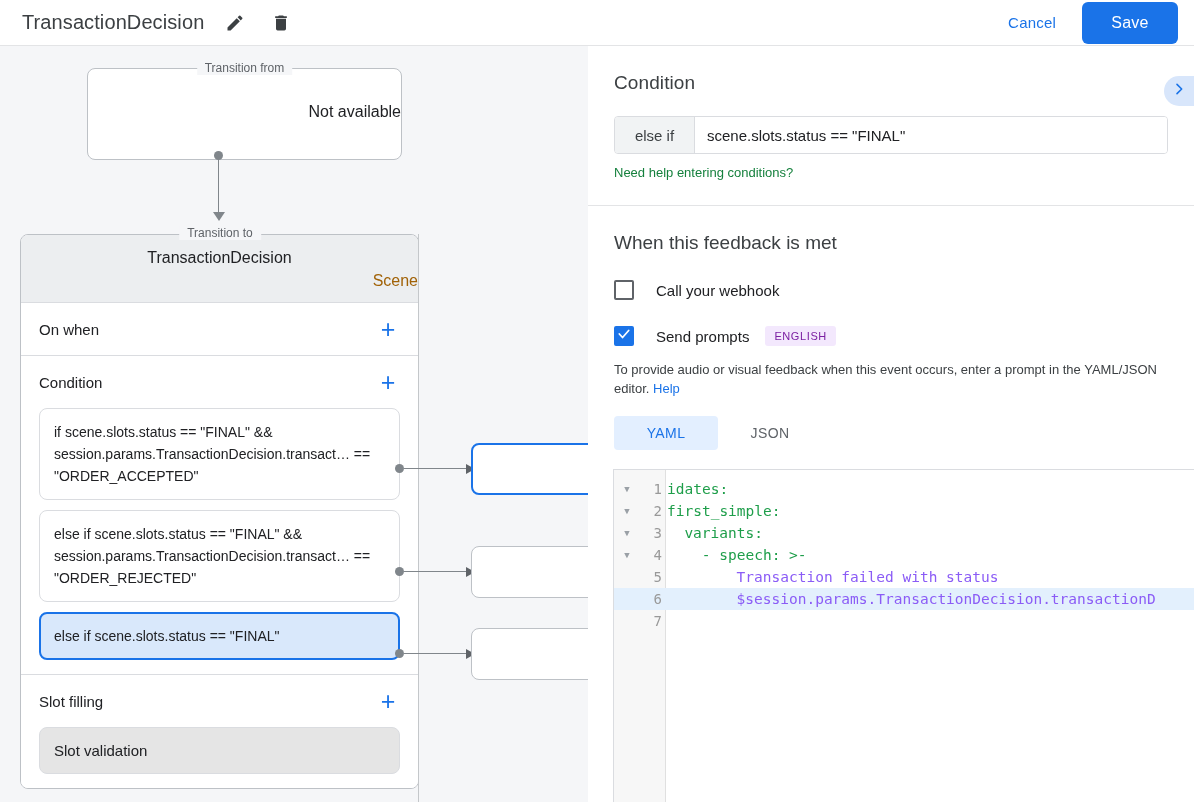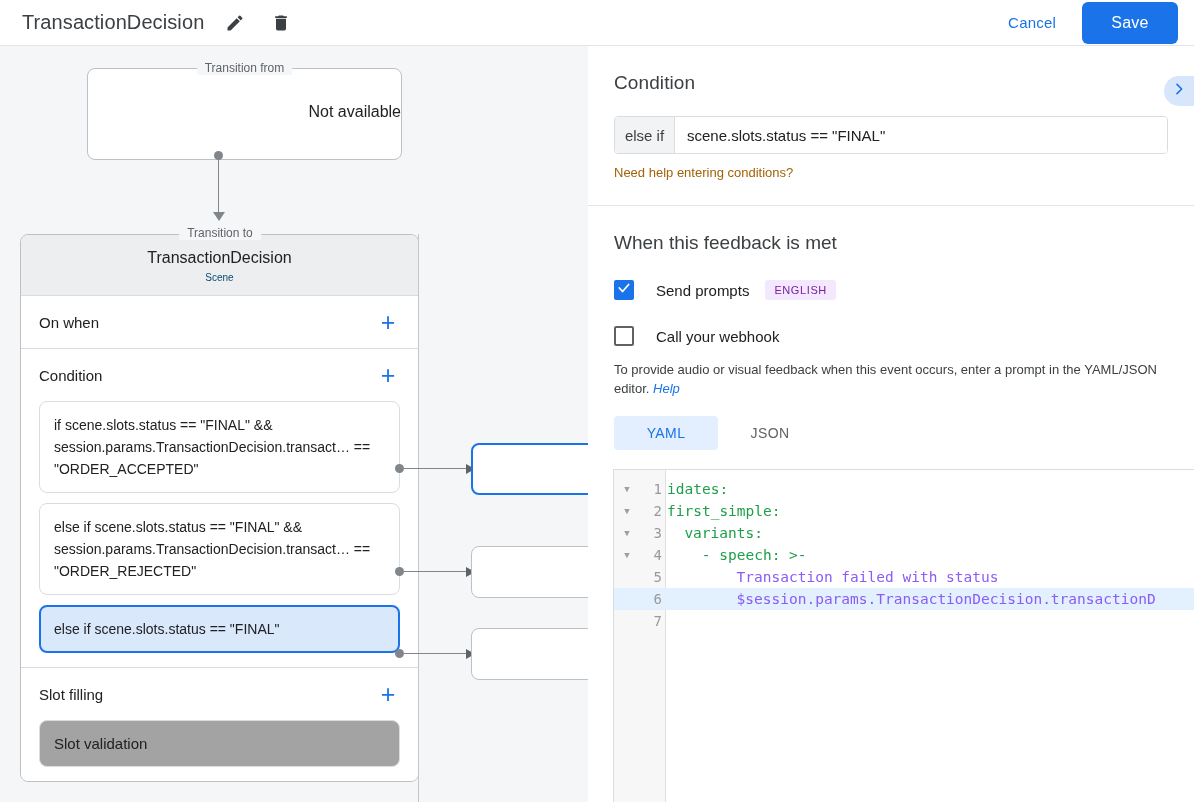--- a/index.html
+++ b/index.html
@@ -80,21 +80,21 @@
   .tt-legend {
     position: absolute; top: 180px; left: 220px; transform: translateX(-50%);
     background: #f5f6f8; padding: 0 8px; z-index: 5;
     font-size: 12px; color: #5f6368; white-space: nowrap;
   }
   .tt-head {
     background: #eceef0; padding: 14px 0 12px 0; text-align: center;
     border-bottom: 1px solid #dadce0;
   }
   .tt-head .name { font-size: 16px; color: #202124; }
-  .tt-head .sub { font-size: 10px; color: #0c4a6e; margin-top: 5px; }
+  .tt-head .sub { font-size: 16px; color: #a16207; margin-top: 5px; text-align: right; }
 
   .section { border-bottom: 1px solid #dadce0; background: #fff; }
   .section-row {
     display: flex; align-items: center; justify-content: space-between;
     padding: 0 18px; height: 52px;
   }
   .section-title { font-size: 15px; color: #202124; }
   .plus {
     color: #1a73e8; font-size: 25px; line-height: 1;
     width: 24px; text-align: center; cursor: pointer; font-weight: 300;
@@ -108,21 +108,21 @@
     margin-bottom: 10px; cursor: pointer;
     word-break: break-word;
   }
   .cond-card:last-child { margin-bottom: 0; }
   .cond-card.selected {
     background: #d9e8fb; border: 2px solid #1a73e8; padding: 11px 13px;
   }
 
   .slot-card {
     border: 1px solid #dadce0; border-radius: 8px;
-    background: #a3a3a3; padding: 14px;
+    background: #e5e5e5; padding: 14px;
     font-size: 15px; color: #202124; cursor: pointer;
   }
 
   
   .dot {
     position: absolute; width: 9px; height: 9px; border-radius: 50%;
     background: #80868b;
   }
   .vline { position: absolute; width: 1px; background: #80868b; }
   .hline { position: absolute; height: 1px; background: #80868b; }
@@ -165,30 +165,30 @@
   }
 
   .cond-input-wrap {
     display: flex; margin-top: 22px;
     border: 1px solid #dadce0; border-radius: 4px;
     height: 38px; overflow: hidden;
   }
   .cond-prefix {
     background: #f1f3f4; border-right: 1px solid #dadce0;
     display: flex; align-items: center; justify-content: center;
-    width: 60px; font-size: 15px; color: #3c4043; flex: none;
+    width: 80px; font-size: 15px; color: #3c4043; flex: none;
   }
   .cond-input {
     flex: 1 1 auto; border: none; outline: none;
     padding: 0 12px; font-size: 15px; color: #202124;
     font-family: inherit; background: #fff;
   }
   .help-link {
     display: inline-block; margin-top: 11px;
-    font-size: 13px; color: #a16207; cursor: pointer; text-decoration: none;
+    font-size: 13px; color: #15803d; cursor: pointer; text-decoration: none;
   }
   .divider { height: 1px; background: #e3e4e6; margin-top: 24px; }
 
   .when-h { font-size: 19px; color: #3c4043; padding-top: 26px; }
 
   .check-row { display: flex; align-items: center; margin-top: 26px; }
   .cbox {
     width: 20px; height: 20px; border: 2px solid #5f6368;
     border-radius: 2px; background: #fff; flex: none; cursor: pointer;
     display: flex; align-items: center; justify-content: center;
@@ -197,21 +197,21 @@
   .check-label { font-size: 15px; color: #202124; font-weight: 500; margin-left: 22px; }
   .lang-badge {
     margin-left: 16px; background: #f3e8fd; color: #7b1fa2;
     font-size: 11px; letter-spacing: .6px; font-weight: 500;
     padding: 4px 9px; border-radius: 3px;
   }
   .help-para {
     margin-top: 14px; font-size: 13px; color: #3c4043; line-height: 19px;
     max-width: 560px;
   }
-  .help-para a { color: #1a73e8; text-decoration: none; cursor: pointer; font-style: italic; }
+  .help-para a { color: #1a73e8; text-decoration: none; cursor: pointer; }
 
   
   .tabs { display: flex; margin-top: 18px; }
   .tab {
     width: 104px; height: 34px; display: flex; align-items: center;
     justify-content: center; font-size: 14px; color: #5f6368;
     cursor: pointer; font-weight: 500; letter-spacing: .4px;
     border-radius: 4px;
   }
   .tab.active { background: #e3efff; color: #1a73e8; }
@@ -364,36 +364,36 @@
 
     <a class="help-link">Need help entering conditions?</a>
   </div>
 
   <div class="divider"></div>
 
   <div class="panel-sec">
     <div class="when-h">When this feedback is met</div>
 
     <div class="check-row">
+      <div class="cbox"></div>
+      <div class="check-label">Call your webhook</div>
+    </div>
+
+    <div class="check-row">
       <div class="cbox checked">
         <span>
           <svg width="14" height="14" viewBox="0 0 24 24" fill="none" stroke="#ffffff" stroke-width="3" stroke-linecap="round" stroke-linejoin="round">
             <polyline points="4 12 9.5 18 20 6"></polyline>
           </svg>
         </span>
       </div>
       <div class="check-label">Send prompts</div>
       <div class="lang-badge">ENGLISH</div>
     </div>
 
-    <div class="check-row">
-      <div class="cbox"></div>
-      <div class="check-label">Call your webhook</div>
-    </div>
-
     <div class="help-para">
       <span>To provide audio or visual feedback when this event occurs, enter a prompt in the YAML/JSON editor. </span><a>Help</a>
     </div>
 
     <div class="tabs">
       <div class="tab active">YAML</div>
       <div class="tab">JSON</div>
     </div>
   </div>
 </div>

